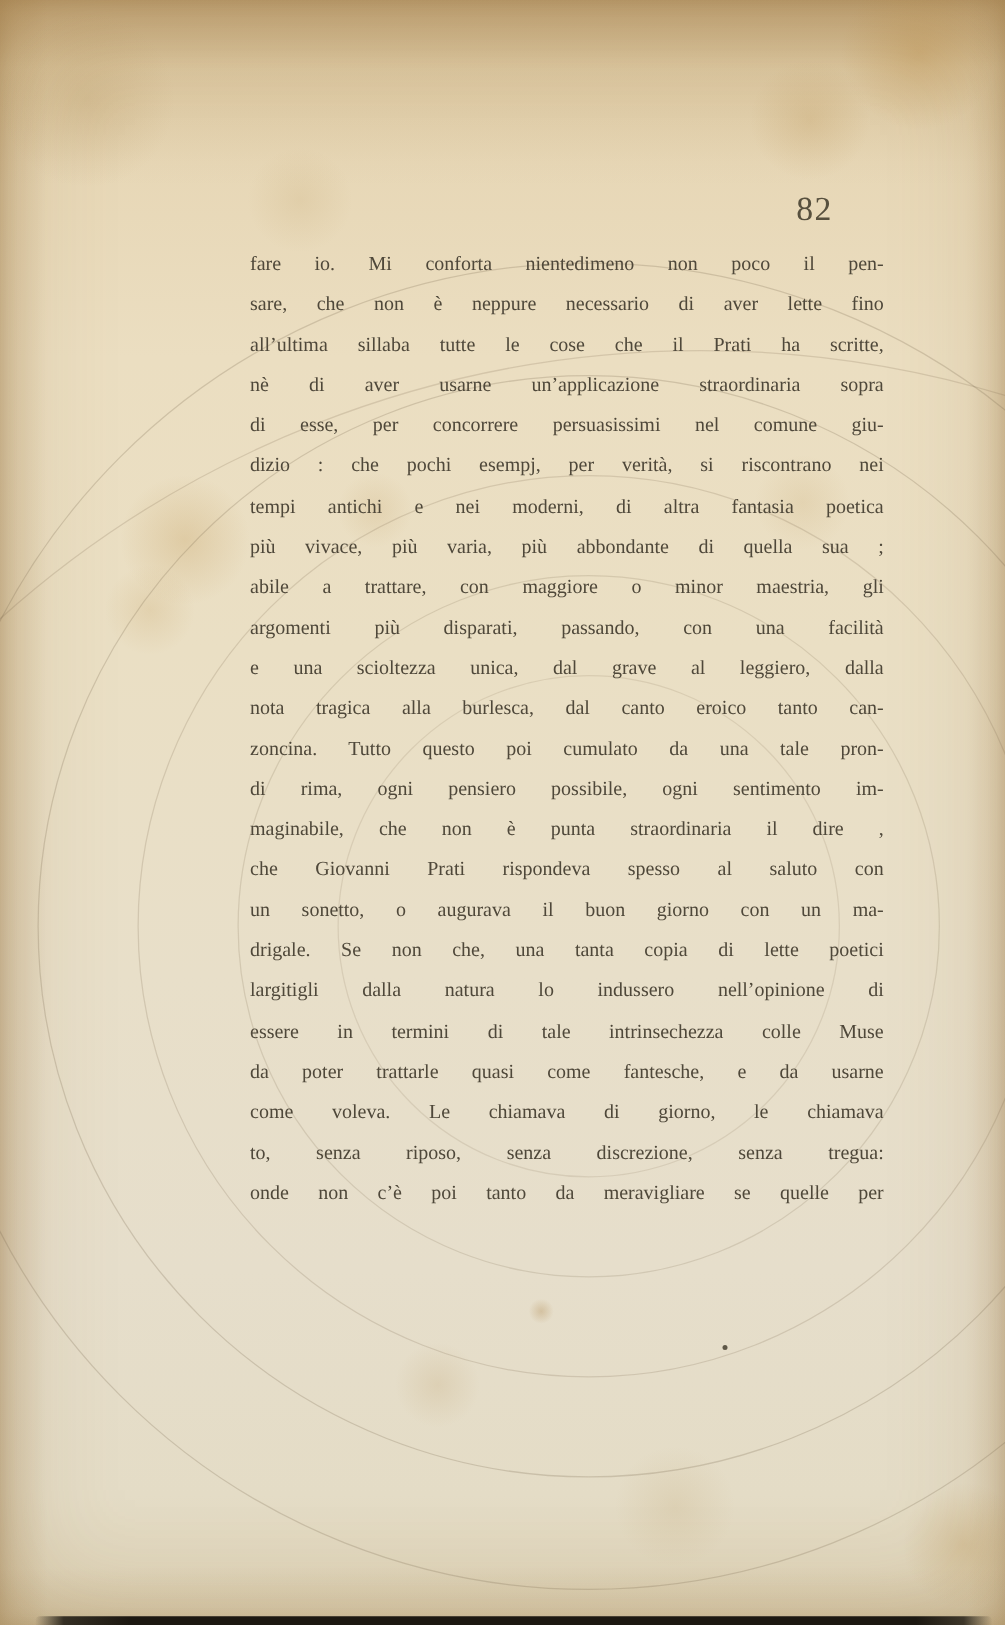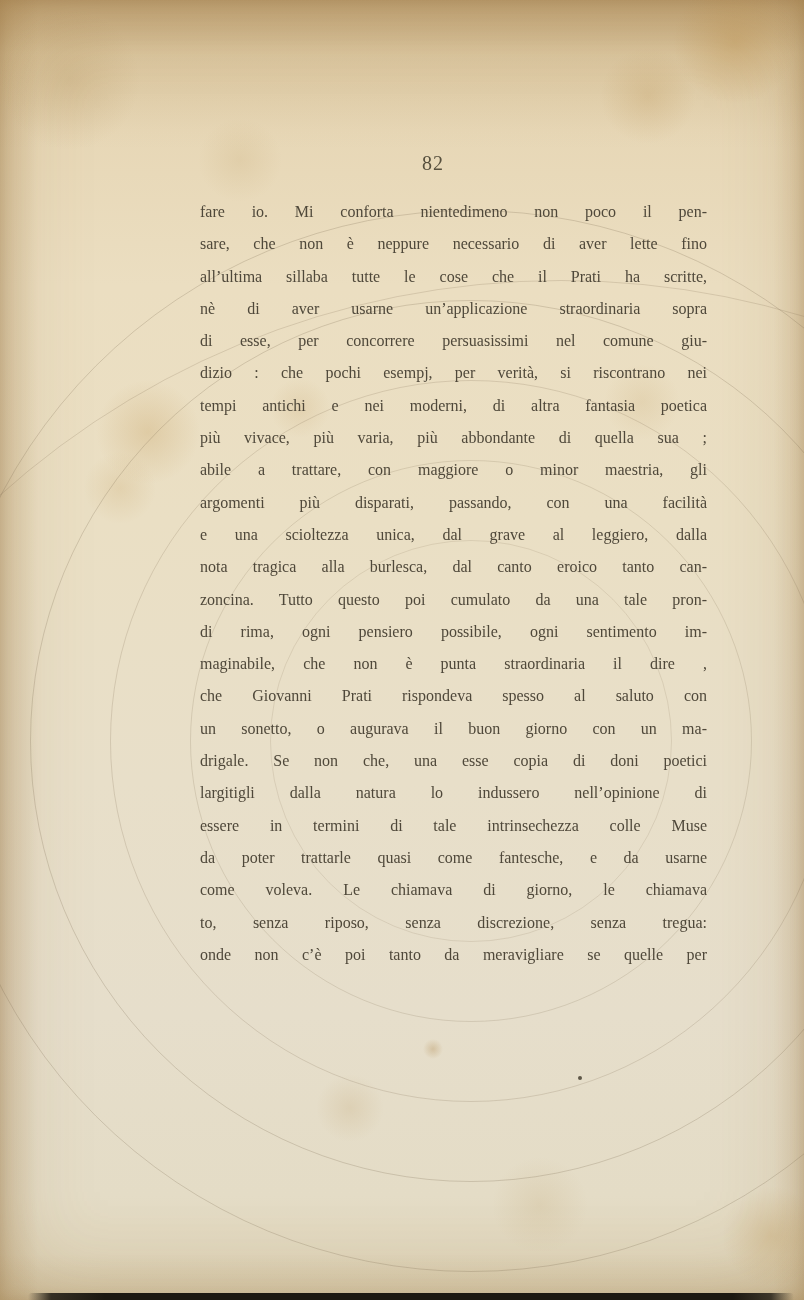--- a/index.html
+++ b/index.html
@@ -76,22 +76,22 @@
   .arc.r280 { left: 190px;  top: 460px;  width: 560px;  height: 560px;
               border-color: rgba(118,102,74,0.18); }
   .arc.r200 { left: 270px;  top: 540px;  width: 400px;  height: 400px;
               border-color: rgba(118,102,74,0.15); }
 
   .page-number {
     position: absolute;
     left: 200px;
     width: 466px;
     top: 152px;
-    text-align: center;
-    font-size: 20px;
+    text-align: right;
+    font-size: 27px;
     letter-spacing: 1px;
     color: #57503e;
   }
 
   .text-block {
     position: absolute;
     left: 200px;
     top: 196px;
     width: 507px;
     color: #4f483a;
@@ -159,21 +159,21 @@
       <div class="text-line">più vivace, più varia, più abbondante di quella sua ;</div>
       <div class="text-line">abile a trattare, con maggiore o minor maestria, gli</div>
       <div class="text-line">argomenti più disparati, passando, con una facilità</div>
       <div class="text-line">e una scioltezza unica, dal grave al leggiero, dalla</div>
       <div class="text-line">nota tragica alla burlesca, dal canto eroico tanto can-</div>
       <div class="text-line">zoncina. Tutto questo poi cumulato da una tale pron-</div>
       <div class="text-line">di rima, ogni pensiero possibile, ogni sentimento im-</div>
       <div class="text-line">maginabile, che non è punta straordinaria il dire ,</div>
       <div class="text-line">che Giovanni Prati rispondeva spesso al saluto con</div>
       <div class="text-line">un sonetto, o augurava il buon giorno con un ma-</div>
-      <div class="text-line">drigale. Se non che, una esse copia di doni poetici</div>
+      <div class="text-line">drigale. Se non che, una tanta copia di lette poetici</div>
       <div class="text-line">largitigli dalla natura lo indussero nell’opinione di</div>
       <div class="text-line">essere in termini di tale intrinsechezza colle Muse</div>
       <div class="text-line">da poter trattarle quasi come fantesche, e da usarne</div>
       <div class="text-line">come voleva. Le chiamava di giorno, le chiamava</div>
       <div class="text-line">to, senza riposo, senza discrezione, senza tregua:</div>
       <div class="text-line">onde non c’è poi tanto da meravigliare se quelle per</div>
     </div>
 
   <div class="ink-dot d1"></div>
 

